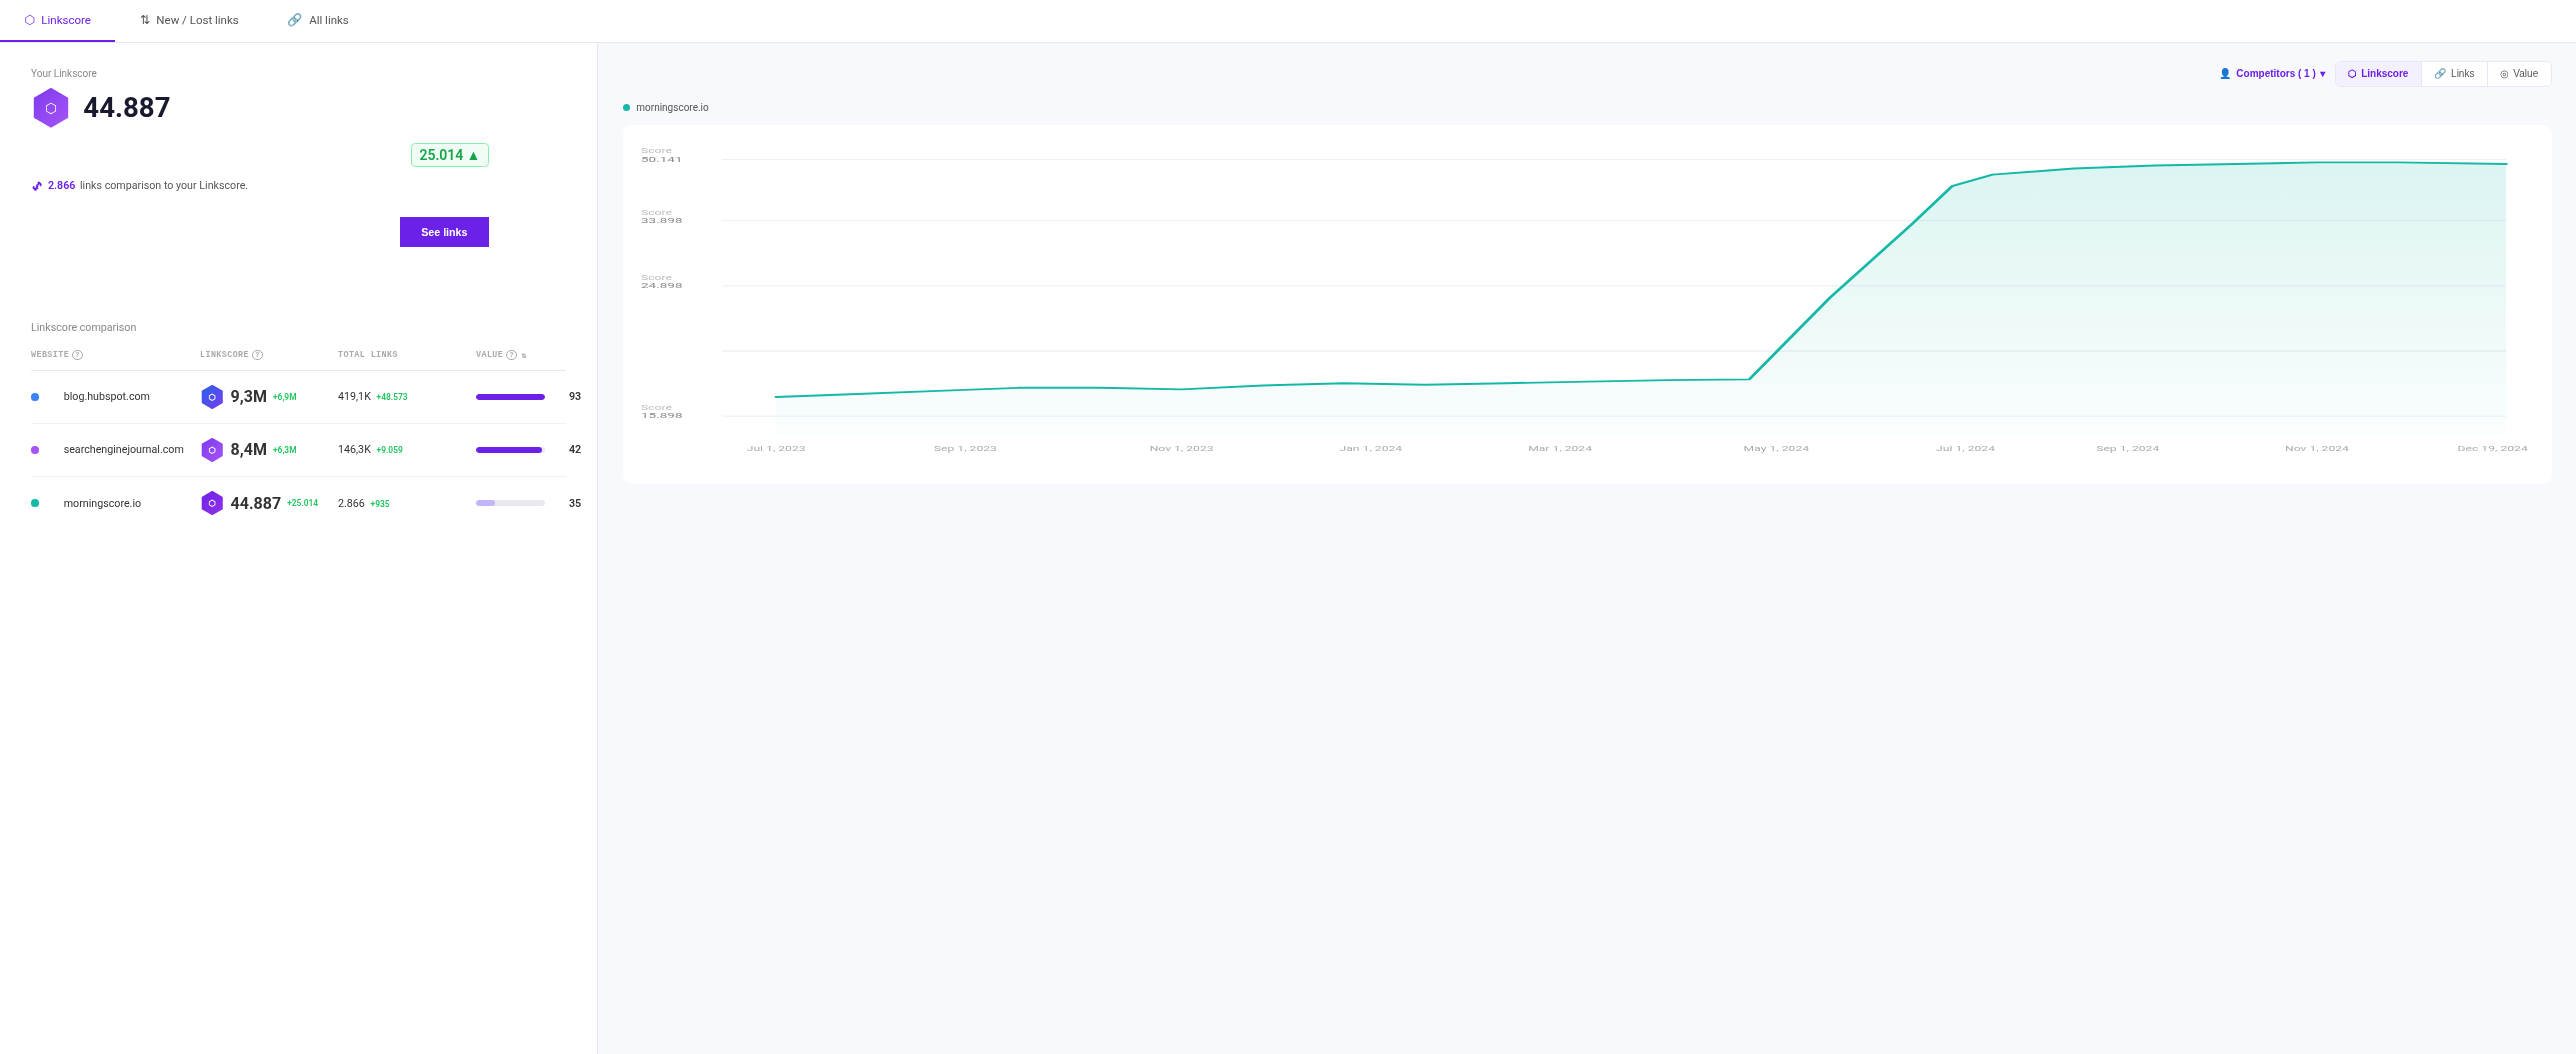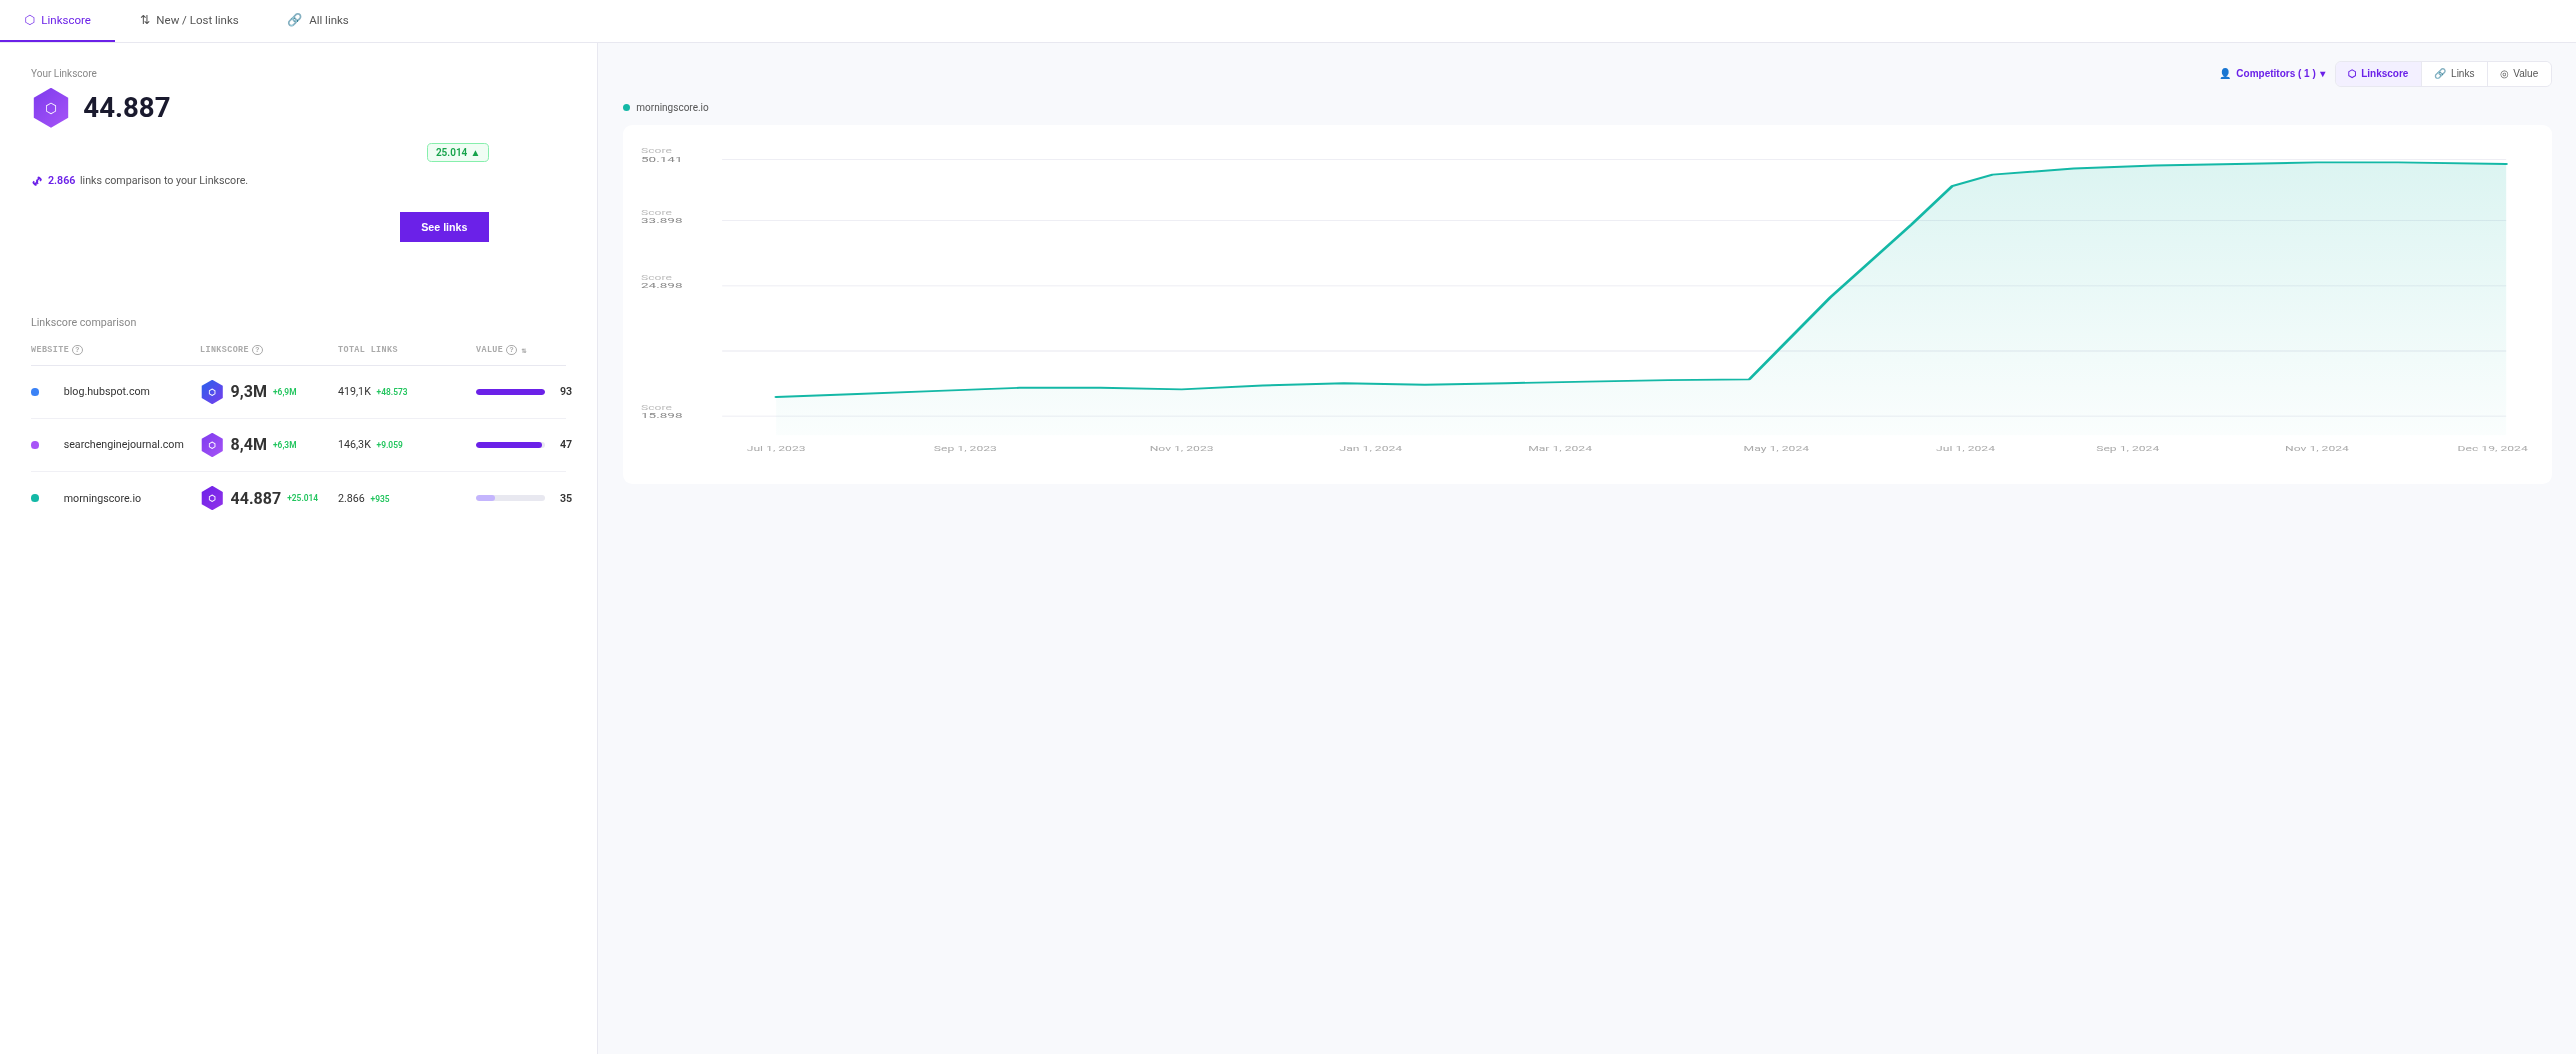--- a/index.html
+++ b/index.html
@@ -85,21 +85,21 @@
       color: #1a1a2e;
     }
 
     .badge-green {
       display: inline-flex;
       align-items: center;
       gap: 3.1px;
       background: #f0fdf4;
       border: 0.8px solid #86efac;
       color: #16a34a;
-      font-size: 10px;
+      font-size: 14px;
       font-weight: 600;
       padding: 3.1px 7.7px;
       border-radius: 4.6px;
     }
 
     .links-contribute {
       font-size: 10.7px;
       color: #555;
       margin-bottom: 24.5px;
       display: flex;
@@ -218,21 +218,21 @@
     .links-delta {
       font-size: 8.4px;
       color: #22c55e;
       font-weight: 600;
       margin-left: 3.1px;
     }
 
     .value-cell {
       display: flex;
       align-items: center;
-      gap: 15px;
+      gap: 24px;
     }
     .value-bar-bg {
       width: 69px;
       height: 6.1px;
       background: #e8e8f0;
       border-radius: 3.1px;
       overflow: hidden;
     }
     .value-bar-fill {
       height: 100%;
@@ -427,21 +427,21 @@
         <span class="score-delta">+6,3M</span>
       </div>
       <div class="links-cell">
         <span>146,3K</span>
         <span class="links-delta">+9.059</span>
       </div>
       <div class="value-cell">
         <div class="value-bar-bg">
           <div class="value-bar-fill bar-blue" style="width:96%"></div>
         </div>
-        <span class="value-num">47</span>
+        <span class="value-num">42</span>
       </div>
 
     </div>
         <div class="table-row">
       <div class="website-cell">
         <span class="dot" style="background:#14b8a6"></span>
         <span>morningscore.io</span>
       </div>
       <div class="linkscore-cell">
         <div class="hex-small hex-violet">⬡</div>

